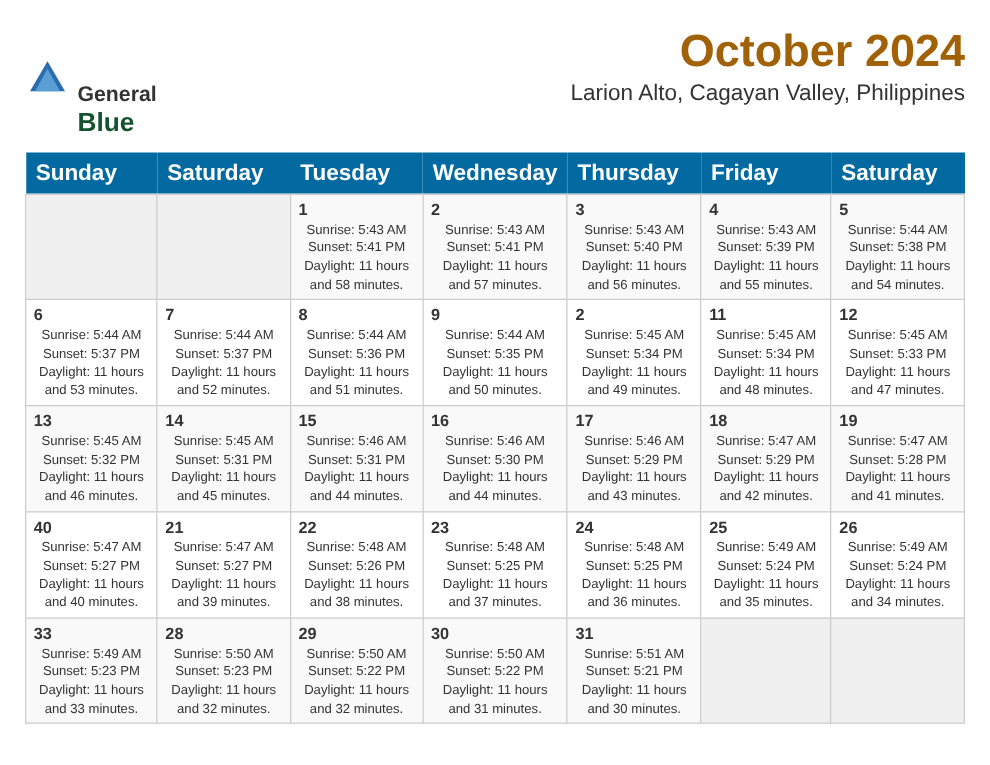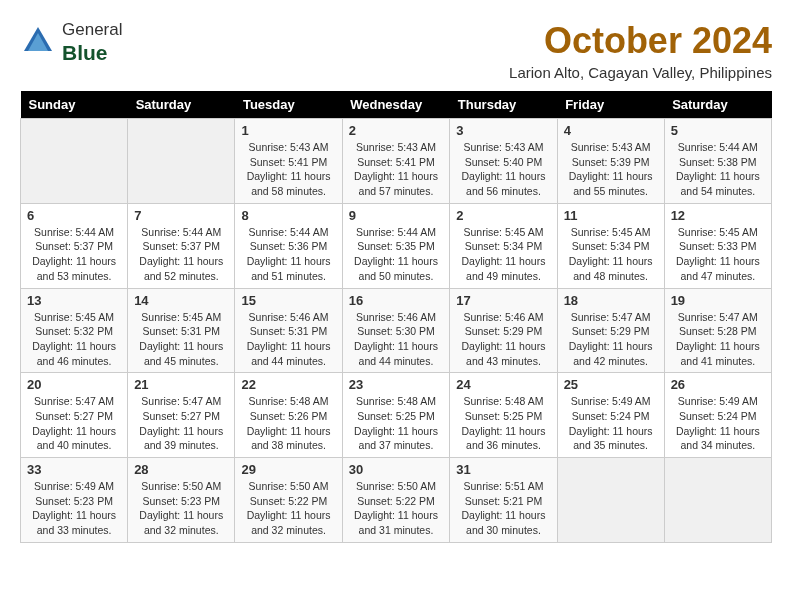--- a/index.html
+++ b/index.html
@@ -29,35 +29,35 @@
     .logo-text .blue { color: #1a6abf; }
     .title-section {
       text-align: right;
     }
     .month-title {
       font-size: 36px;
       font-weight: bold;
       color: #a16207;
     }
     .location {
-      font-size: 15px;
+      font-size: 18px;
       color: #333;
       margin-top: 2px;
     }
     .calendar {
       width: 100%;
       border-collapse: collapse;
       font-size: 11px;
     }
     .calendar thead tr th {
-      background-color: #000000;
+      background-color: #0369a1;
       color: #fff;
       text-align: left;
       padding: 6px 8px;
-      font-size: 13px;
+      font-size: 18px;
       font-weight: bold;
     }
     .calendar tbody tr td {
       border: 1px solid #ccc;
       vertical-align: top;
       padding: 4px 6px;
       width: 108px;
       height: 80px;
       background: #fff;
     }
@@ -86,21 +86,21 @@
 
 <div class="header">
   <div class="logo">
     <div>
       <svg width="36" height="36" viewBox="0 0 36 36">
         <polygon points="18,4 32,28 4,28" fill="#2b6cb0"></polygon>
         <polygon points="18,10 28,28 8,28" fill="#5a9fd4"></polygon>
       </svg>
     </div>
     <div class="logo-text" style="margin-left:6px;">
-      <div class="general" style="color:#333; font-size:17px; font-weight:normal;">General</div>
+      <div class="general" style="color:#333; font-size:17px; font-weight:bold;margin-top:46px;">General</div>
       <div class="blue" style="color:#14532d; font-size:21px; font-weight:bold;">Blue</div>
     </div>
   </div>
   <div class="title-section">
     <div class="month-title">October 2024</div>
     <div class="location">Larion Alto, Cagayan Valley, Philippines</div>
   </div>
 </div>
 
 <table class="calendar">
@@ -195,21 +195,21 @@
           <span class="day-number">18</span>
           <div class="day-info">Sunrise: 5:47 AM<br>Sunset: 5:29 PM<br>Daylight: 11 hours and 42 minutes.</div>
         </td>
         <td>
           <span class="day-number">19</span>
           <div class="day-info">Sunrise: 5:47 AM<br>Sunset: 5:28 PM<br>Daylight: 11 hours and 41 minutes.</div>
         </td>
       </tr>
       <tr>
         <td>
-          <span class="day-number">20</span>
+          <span class="day-number">40</span>
           <div class="day-info">Sunrise: 5:47 AM<br>Sunset: 5:27 PM<br>Daylight: 11 hours and 40 minutes.</div>
         </td>
         <td>
           <span class="day-number">21</span>
           <div class="day-info">Sunrise: 5:47 AM<br>Sunset: 5:27 PM<br>Daylight: 11 hours and 39 minutes.</div>
         </td>
         <td>
           <span class="day-number">22</span>
           <div class="day-info">Sunrise: 5:48 AM<br>Sunset: 5:26 PM<br>Daylight: 11 hours and 38 minutes.</div>
         </td>

